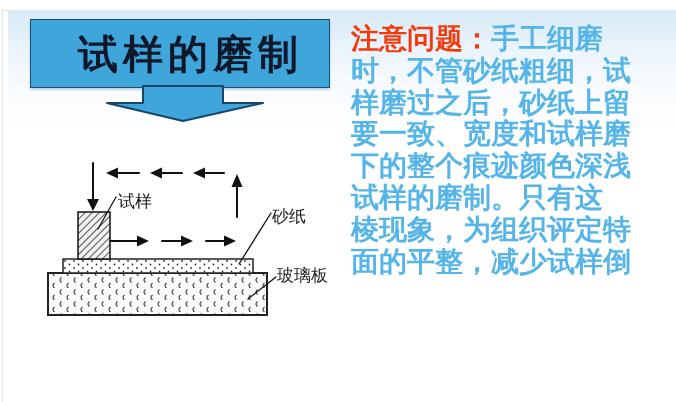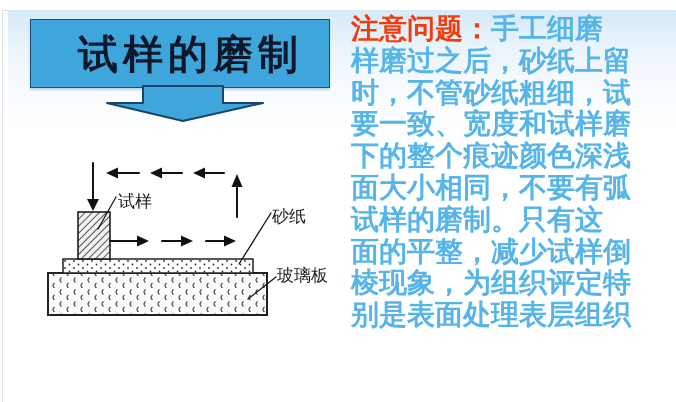--- a/index.html
+++ b/index.html
@@ -19,21 +19,21 @@
     box-sizing:border-box;border:1px solid #1e4e78;
     display:flex;align-items:center;justify-content:center;
     box-shadow:0 2px 2px rgba(30,78,120,.25);
   }
   .banner .banner-text{
     font-size:40px;font-weight:bold;letter-spacing:5px;line-height:1;
     white-space:nowrap;
   }
   svg.scene{position:absolute;left:0;top:0;pointer-events:none;}
   .note{
-    position:absolute;left:351px;top:13px;width:326px;
+    position:absolute;left:351px;top:23px;width:326px;
     font-weight:bold;font-size:28px;line-height:31.8px;
     white-space:nowrap;
   }
   .note .note-line{height:31.8px;}
 </style>
 </head>
 <body>
 
 <div class="slide-bg"></div>
 <div class="edge-line-v"></div>
@@ -114,22 +114,20 @@
     <text x="118" y="207" font-size="17" fill="#1a1a1a" stroke="none" font-family="DejaVu Sans, sans-serif">试样</text>
     <text x="272" y="222" font-size="17" fill="#1a1a1a" stroke="none" font-family="DejaVu Sans, sans-serif">砂纸</text>
     <text x="277" y="281" font-size="17" fill="#1a1a1a" stroke="none" font-family="DejaVu Sans, sans-serif">玻璃板</text>
   </g>
 </svg>
 
 <div class="note" style="color: rgb(86, 181, 232);">
   <div class="note-line">
     <span style="color: rgb(242, 58, 12);">注意问题：</span><span>手工细磨</span>
   </div>
+  <div class="note-line">时，不管砂纸粗细，试</div>
   <div class="note-line">样磨过之后，砂纸上留</div>
-  <div class="note-line">时，不管砂纸粗细，试</div>
   <div class="note-line">要一致、宽度和试样磨</div>
   <div class="note-line">下的整个痕迹颜色深浅</div>
-  <div class="note-line">面大小相同，不要有弧</div>
   <div class="note-line">试样的磨制。只有这</div>
+  <div class="note-line">棱现象，为组织评定特</div>
   <div class="note-line">面的平整，减少试样倒</div>
-  <div class="note-line">棱现象，为组织评定特</div>
-  <div class="note-line">别是表面处理表层组织</div>
 </div>
 
 </body></html>

